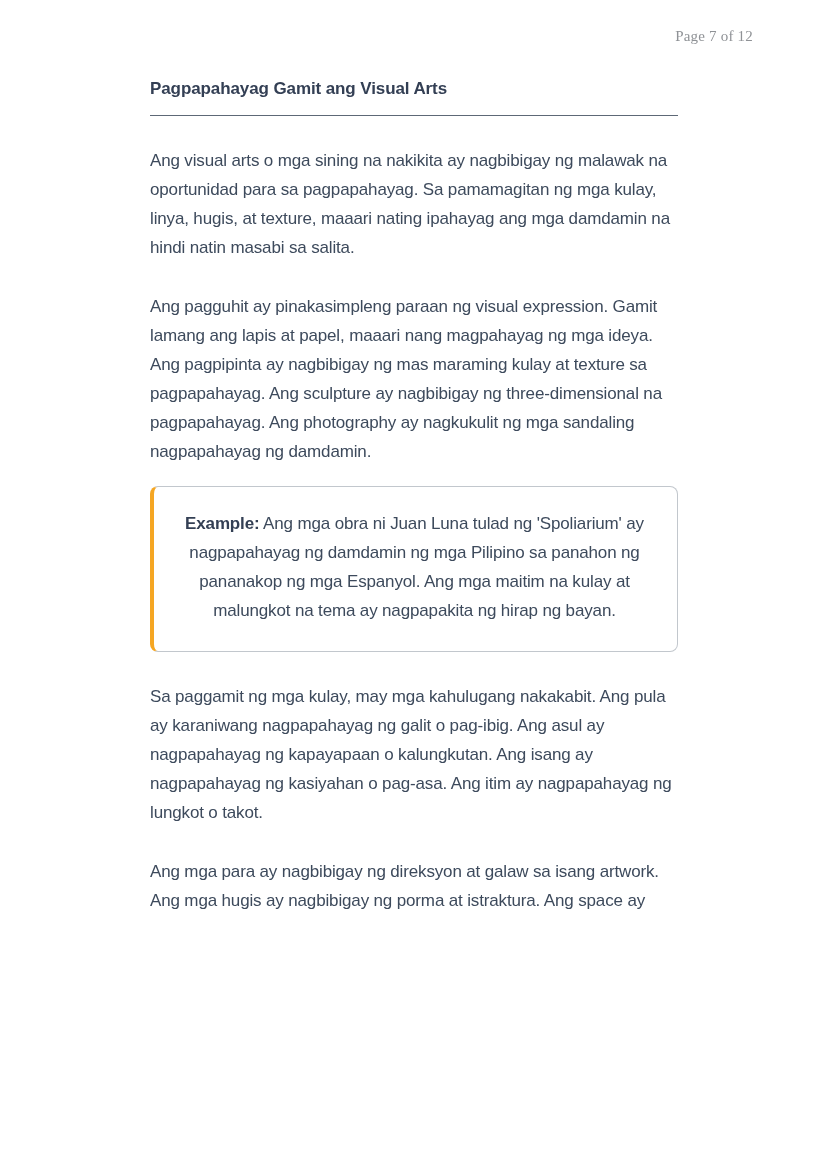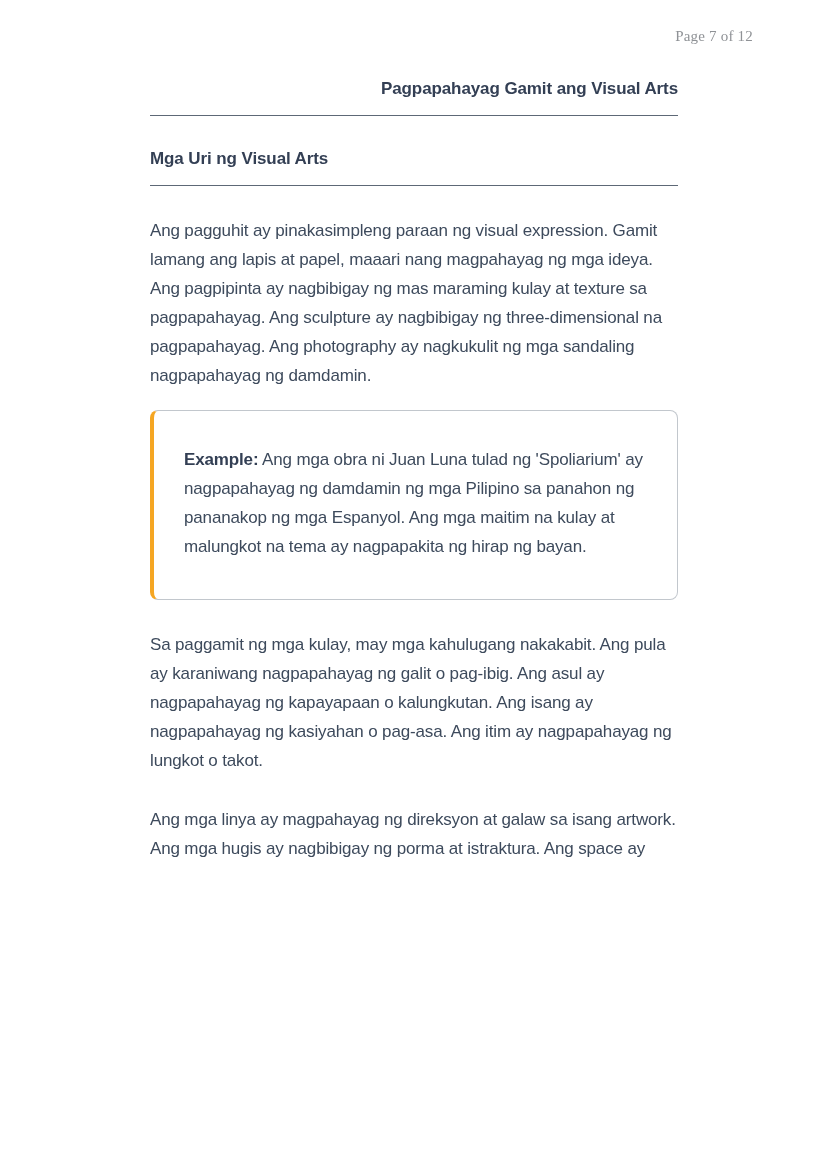--- a/index.html
+++ b/index.html
@@ -30,37 +30,37 @@
   h2 {
     font-size: 17px;
     font-weight: bold;
     line-height: 22px;
     color: #333f54;
     letter-spacing: -0.1px;
     margin: 32px 0 0 0;
     padding-bottom: 15px;
     border-bottom: 1px solid #5d6876;
   }
-  h2.first { margin-top: 0; text-align: right; }
+  h2.first { margin-top: 0; }
   p {
     font-size: 17px;
     line-height: 29px;
     letter-spacing: -0.15px;
     color: #3d4a5c;
     margin: 30px 0 0 0;
   }
   p strong { color: #333f54; }
   .example-box {
     margin-top: 20px;
     border: 1px solid #c2c7cd;
     border-left: 4px solid #f5a623;
     border-radius: 8px;
     padding: 22px 20px 26px 18px;
   }
-  .example-box p { margin: 12px; }
+  .example-box p { margin: 0; text-align: center; }
   .footer {
     position: absolute;
     top: 1121px;
     left: 0;
     width: 100%;
     text-align: right;
     font-size: 16px;
     color: #bfc3c7;
     letter-spacing: 0.2px;
   }
@@ -69,31 +69,31 @@
 <body>
 
 <div class="page">
 
   <div class="page-indicator">Page 7 of 12</div>
 
   <div class="content">
 
     <h2 class="first">Pagpapahayag Gamit ang Visual Arts</h2>
 
+    <p>Ang visual arts o mga sining na nakikita ay nagbibigay ng malawak na oportunidad para sa pagpapahayag. Sa pamamagitan ng mga kulay, linya, hugis, at texture, maaari nating ipahayag ang mga damdamin na hindi natin masabi sa salita.</p>
 
-    <h2>Mga Uri ng Visual Arts</h2>
 
     <p>Ang pagguhit ay pinakasimpleng paraan ng visual expression. Gamit lamang ang lapis at papel, maaari nang magpahayag ng mga ideya. Ang pagpipinta ay nagbibigay ng mas maraming kulay at texture sa pagpapahayag. Ang sculpture ay nagbibigay ng three-dimensional na pagpapahayag. Ang photography ay nagkukulit ng mga sandaling nagpapahayag ng damdamin.</p>
 
     <div class="example-box">
       <p><strong>Example:</strong> <span>Ang mga obra ni Juan Luna tulad ng 'Spoliarium' ay nagpapahayag ng damdamin ng mga Pilipino sa panahon ng pananakop ng mga Espanyol. Ang mga maitim na kulay at malungkot na tema ay nagpapakita ng hirap ng bayan.</span></p>
     </div>
 
     <p>Sa paggamit ng mga kulay, may mga kahulugang nakakabit. Ang pula ay karaniwang nagpapahayag ng galit o pag-ibig. Ang asul ay nagpapahayag ng kapayapaan o kalungkutan. Ang isang ay nagpapahayag ng kasiyahan o pag-asa. Ang itim ay nagpapahayag ng lungkot o takot.</p>
 
 
-    <p>Ang mga linya ay magpahayag ng direksyon at galaw sa isang artwork. Ang mga hugis ay nagbibigay ng porma at istraktura. Ang space ay</p>
+    <p>Ang mga para ay nagbibigay ng direksyon at galaw sa isang artwork. Ang mga hugis ay nagbibigay ng porma at istraktura. Ang space ay</p>
 
   </div>
 
   <div class="footer">Knowunity</div>
 
 </div>
 
 </body></html>

